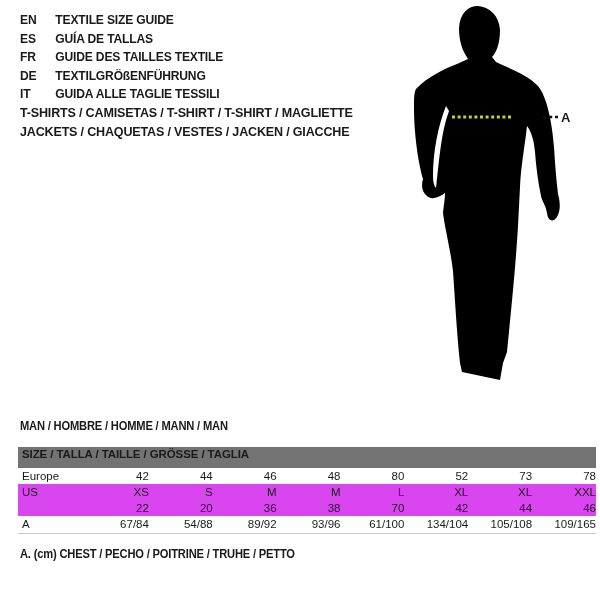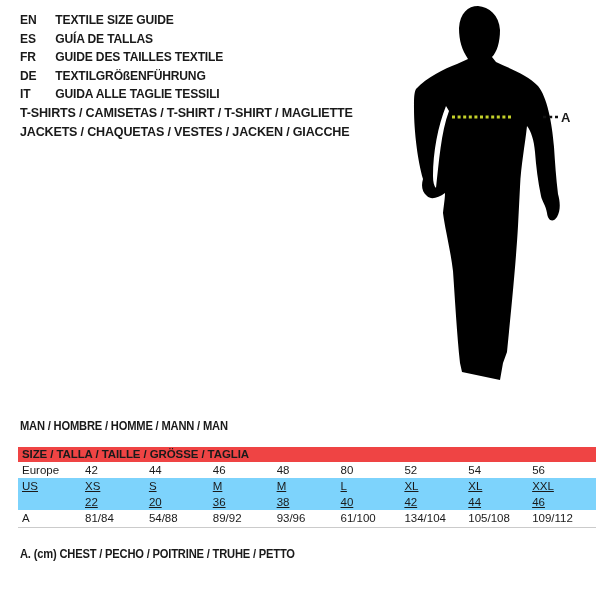--- a/index.html
+++ b/index.html
@@ -17,27 +17,27 @@
 
   
   #product-block{left:20px;top:104px;font-size:13.5px;font-weight:700;line-height:18.5px;}
 
   
   #figure-block{left:400px;top:0px;width:200px;height:410px;}
 
   
   #section-title{left:20px;top:419px;font-size:12px;font-weight:700;}
   #size-table{left:18px;top:447px;width:578px;font-size:11.5px;}
-  .tbl-header{background:#ef4444;height:15px;line-height:15.5px;padding-left:4px;
+  .tbl-header{background:#737373;height:21px;line-height:15.5px;padding-left:4px;
     font-weight:700;letter-spacing:-0.1px;}
   .tbl-row{display:grid;grid-template-columns:67px repeat(8,1fr);height:16px;line-height:16.5px;}
-  .tbl-row.shaded{background:#7dd3fc;text-decoration:underline;}
+  .tbl-row.shaded{background:#d946ef;}
   .tbl-row.last{border-bottom:1px solid #cbcbcb;height:17px;}
   .tbl-lbl{padding-left:4px;text-align:left;}
-  .tbl-val{text-align:left;}
+  .tbl-val{text-align:right;}
 
   #footnote{left:20px;top:547px;font-size:12px;font-weight:700;}
 </style>
 </head>
 <body>
 
 <div id="lang-block" class="abs cond">
   <div class="lang-row">
     <span class="lang-code">EN</span>
     <span class="lang-label">TEXTILE SIZE GUIDE</span>
@@ -113,54 +113,54 @@
   <div class="tbl-header">SIZE / TALLA / TAILLE / GRÖSSE / TAGLIA</div>
 
   <div class="tbl-row">
     <span class="tbl-lbl">Europe</span>
     <span class="tbl-val">42</span>
     <span class="tbl-val">44</span>
     <span class="tbl-val">46</span>
     <span class="tbl-val">48</span>
     <span class="tbl-val">80</span>
     <span class="tbl-val">52</span>
-    <span class="tbl-val">54</span>
-    <span class="tbl-val">56</span>
+    <span class="tbl-val">73</span>
+    <span class="tbl-val">78</span>
   </div>
 
   <div class="tbl-row shaded">
     <span class="tbl-lbl">US</span>
     <span class="tbl-val">XS</span>
     <span class="tbl-val">S</span>
     <span class="tbl-val">M</span>
     <span class="tbl-val">M</span>
     <span class="tbl-val">L</span>
     <span class="tbl-val">XL</span>
     <span class="tbl-val">XL</span>
     <span class="tbl-val">XXL</span>
   </div>
 
   <div class="tbl-row shaded">
     <span class="tbl-lbl"></span>
     <span class="tbl-val">22</span>
     <span class="tbl-val">20</span>
     <span class="tbl-val">36</span>
     <span class="tbl-val">38</span>
-    <span class="tbl-val">40</span>
+    <span class="tbl-val">70</span>
     <span class="tbl-val">42</span>
     <span class="tbl-val">44</span>
     <span class="tbl-val">46</span>
   </div>
 
   <div class="tbl-row last">
     <span class="tbl-lbl">A</span>
-    <span class="tbl-val">81/84</span>
+    <span class="tbl-val">67/84</span>
     <span class="tbl-val">54/88</span>
     <span class="tbl-val">89/92</span>
     <span class="tbl-val">93/96</span>
     <span class="tbl-val">61/100</span>
     <span class="tbl-val">134/104</span>
     <span class="tbl-val">105/108</span>
-    <span class="tbl-val">109/112</span>
+    <span class="tbl-val">109/165</span>
   </div>
 </div>
 
 <div id="footnote" class="abs cond">A. (cm) CHEST / PECHO / POITRINE / TRUHE / PETTO</div>
 
 </body></html>

